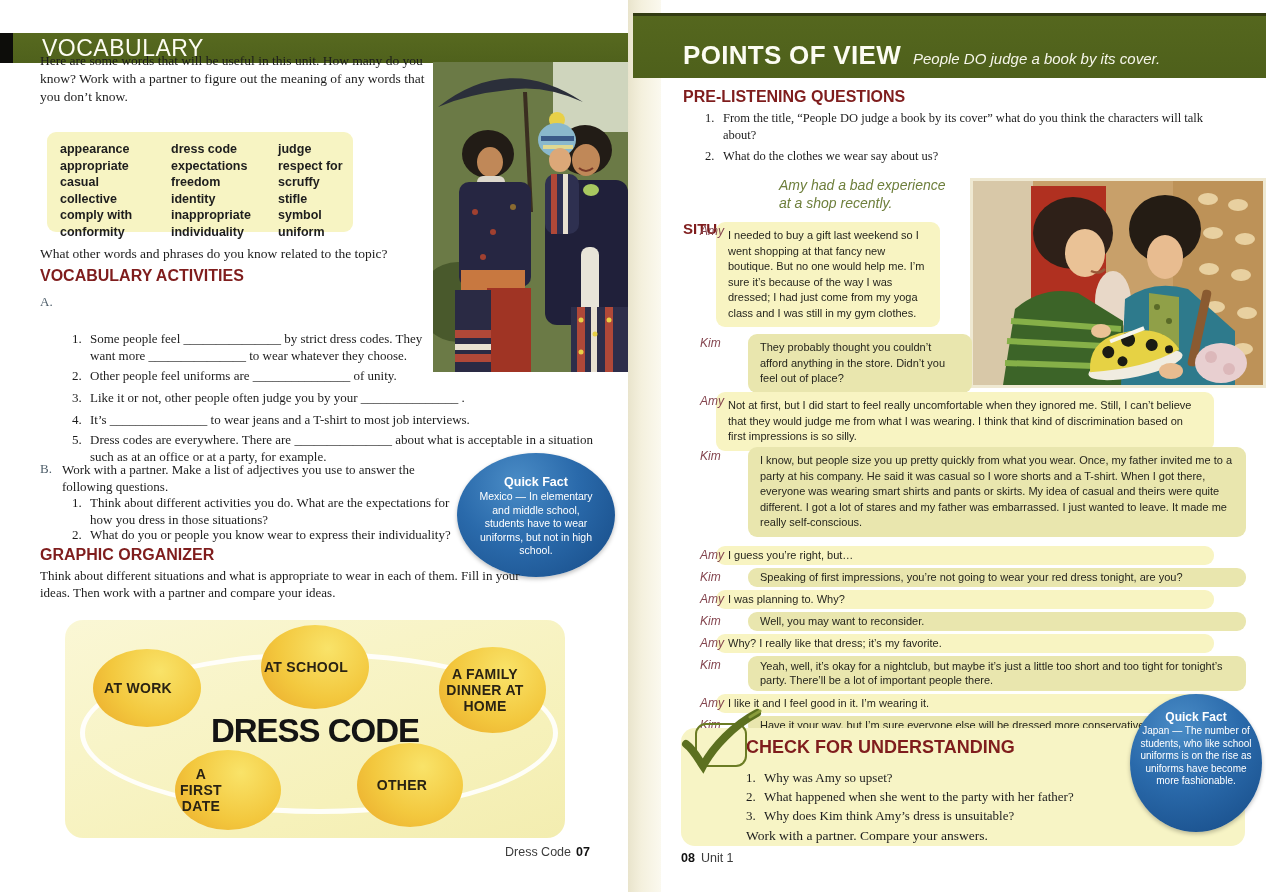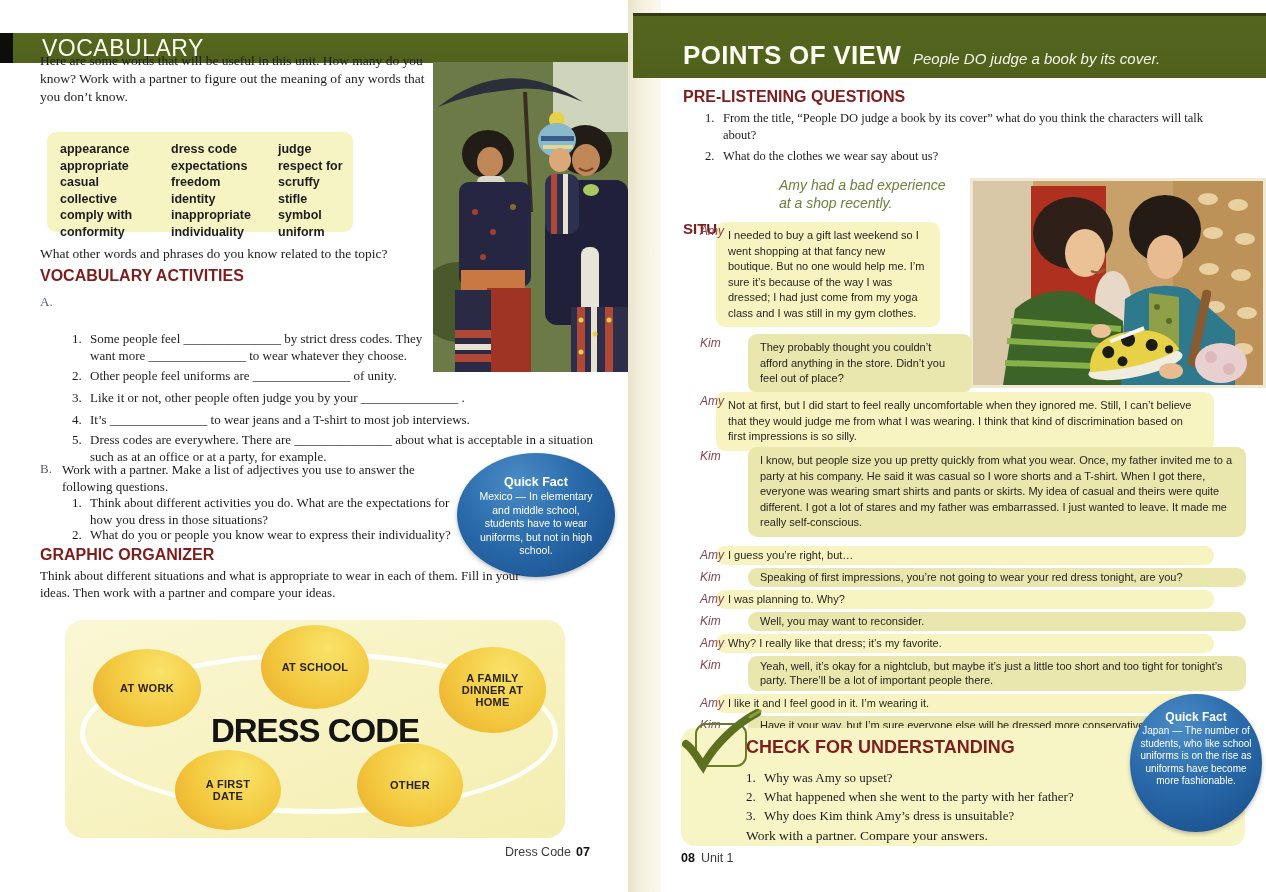--- a/index.html
+++ b/index.html
@@ -43,22 +43,22 @@
     box-shadow:0 2px 4px rgba(0,0,0,.25);}
   .qf-left{left:457px;top:453px;width:158px;height:124px;padding-top:0;}
   .qf-title{font-weight:bold;font-size:12.5px;margin-top:22px;}
   .qf-text{font-size:10.5px;line-height:13.5px;padding:1px 16px 0 16px;}
   .h-organizer{left:40px;top:546px;font-size:16px;}
   .org-intro{left:40px;top:567px;width:480px;font-size:13px;line-height:17px;}
   .org-box{left:65px;top:620px;width:500px;height:218px;border-radius:18px;
     background:linear-gradient(160deg,#faf7d5 0%,#f6f1ba 70%,#f3edb0 100%);}
   .org-ring{position:absolute;left:15px;top:32px;width:468px;height:152px;border:5px solid rgba(255,255,255,.9);
     border-radius:50%;}
-  .org-bubble{position:absolute;border-radius:50%;display:flex;align-items:center;justify-content:center;
-    text-align:center;font-family:"Liberation Sans",sans-serif;font-weight:bold;font-size:11px;
+  .org-bubble{position:absolute;border-radius:50%;display:flex;align-items:center;
+    text-align:center;font-family:"Liberation Sans",sans-serif;font-weight:bold;font-size:14px;
     color:#2a2313;letter-spacing:.3px;
     background:radial-gradient(circle at 62% 28%,#f9e369 0%,#f3c83e 55%,#eca populate 100%);
     background:radial-gradient(circle at 62% 28%,#f9e369 0%,#f3c83e 55%,#eaa92b 100%);}
   .ob-work{left:28px;top:29px;width:108px;height:78px;}
   .ob-school{left:196px;top:5px;width:108px;height:84px;}
   .ob-family{left:374px;top:27px;width:107px;height:86px;}
   .ob-date{left:110px;top:130px;width:106px;height:80px;}
   .ob-other{left:292px;top:123px;width:106px;height:84px;}
   .ob-family .lbl{width:92px;} .ob-date .lbl{width:52px;} .ob-work .lbl,.ob-school .lbl,.ob-other .lbl{width:90px;}
   .org-center{position:absolute;left:0;top:92px;width:100%;text-align:center;

